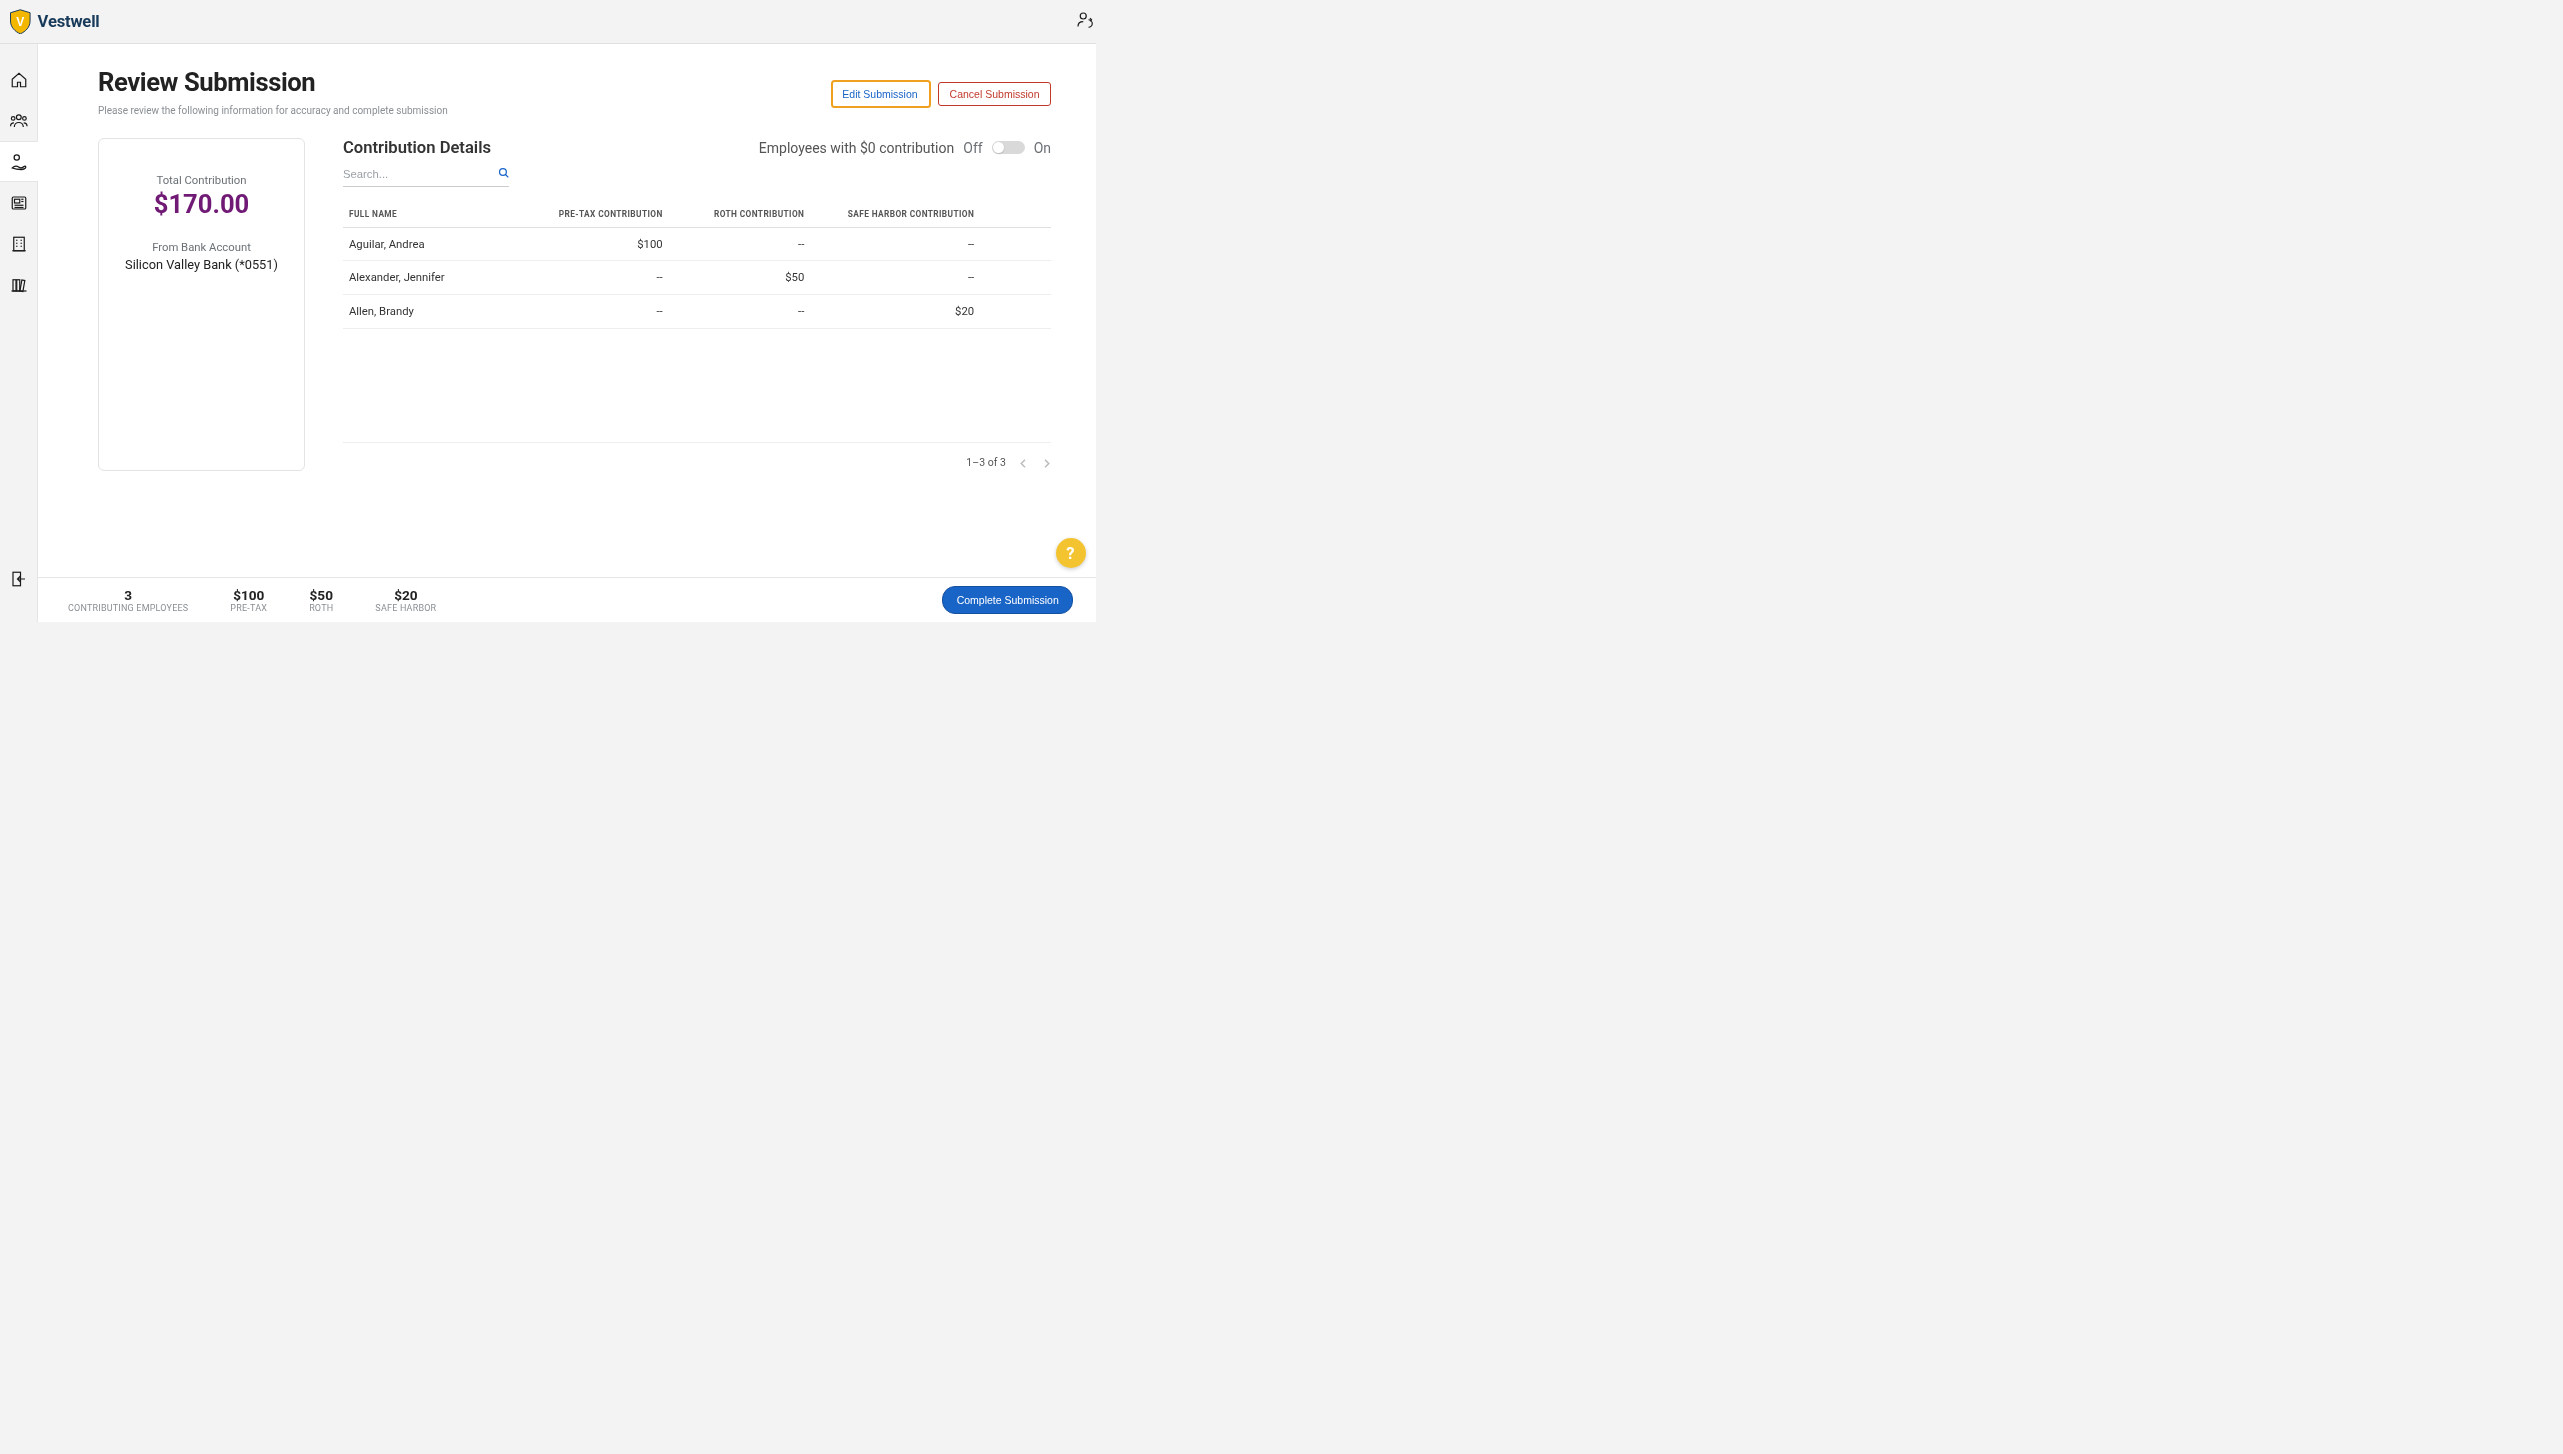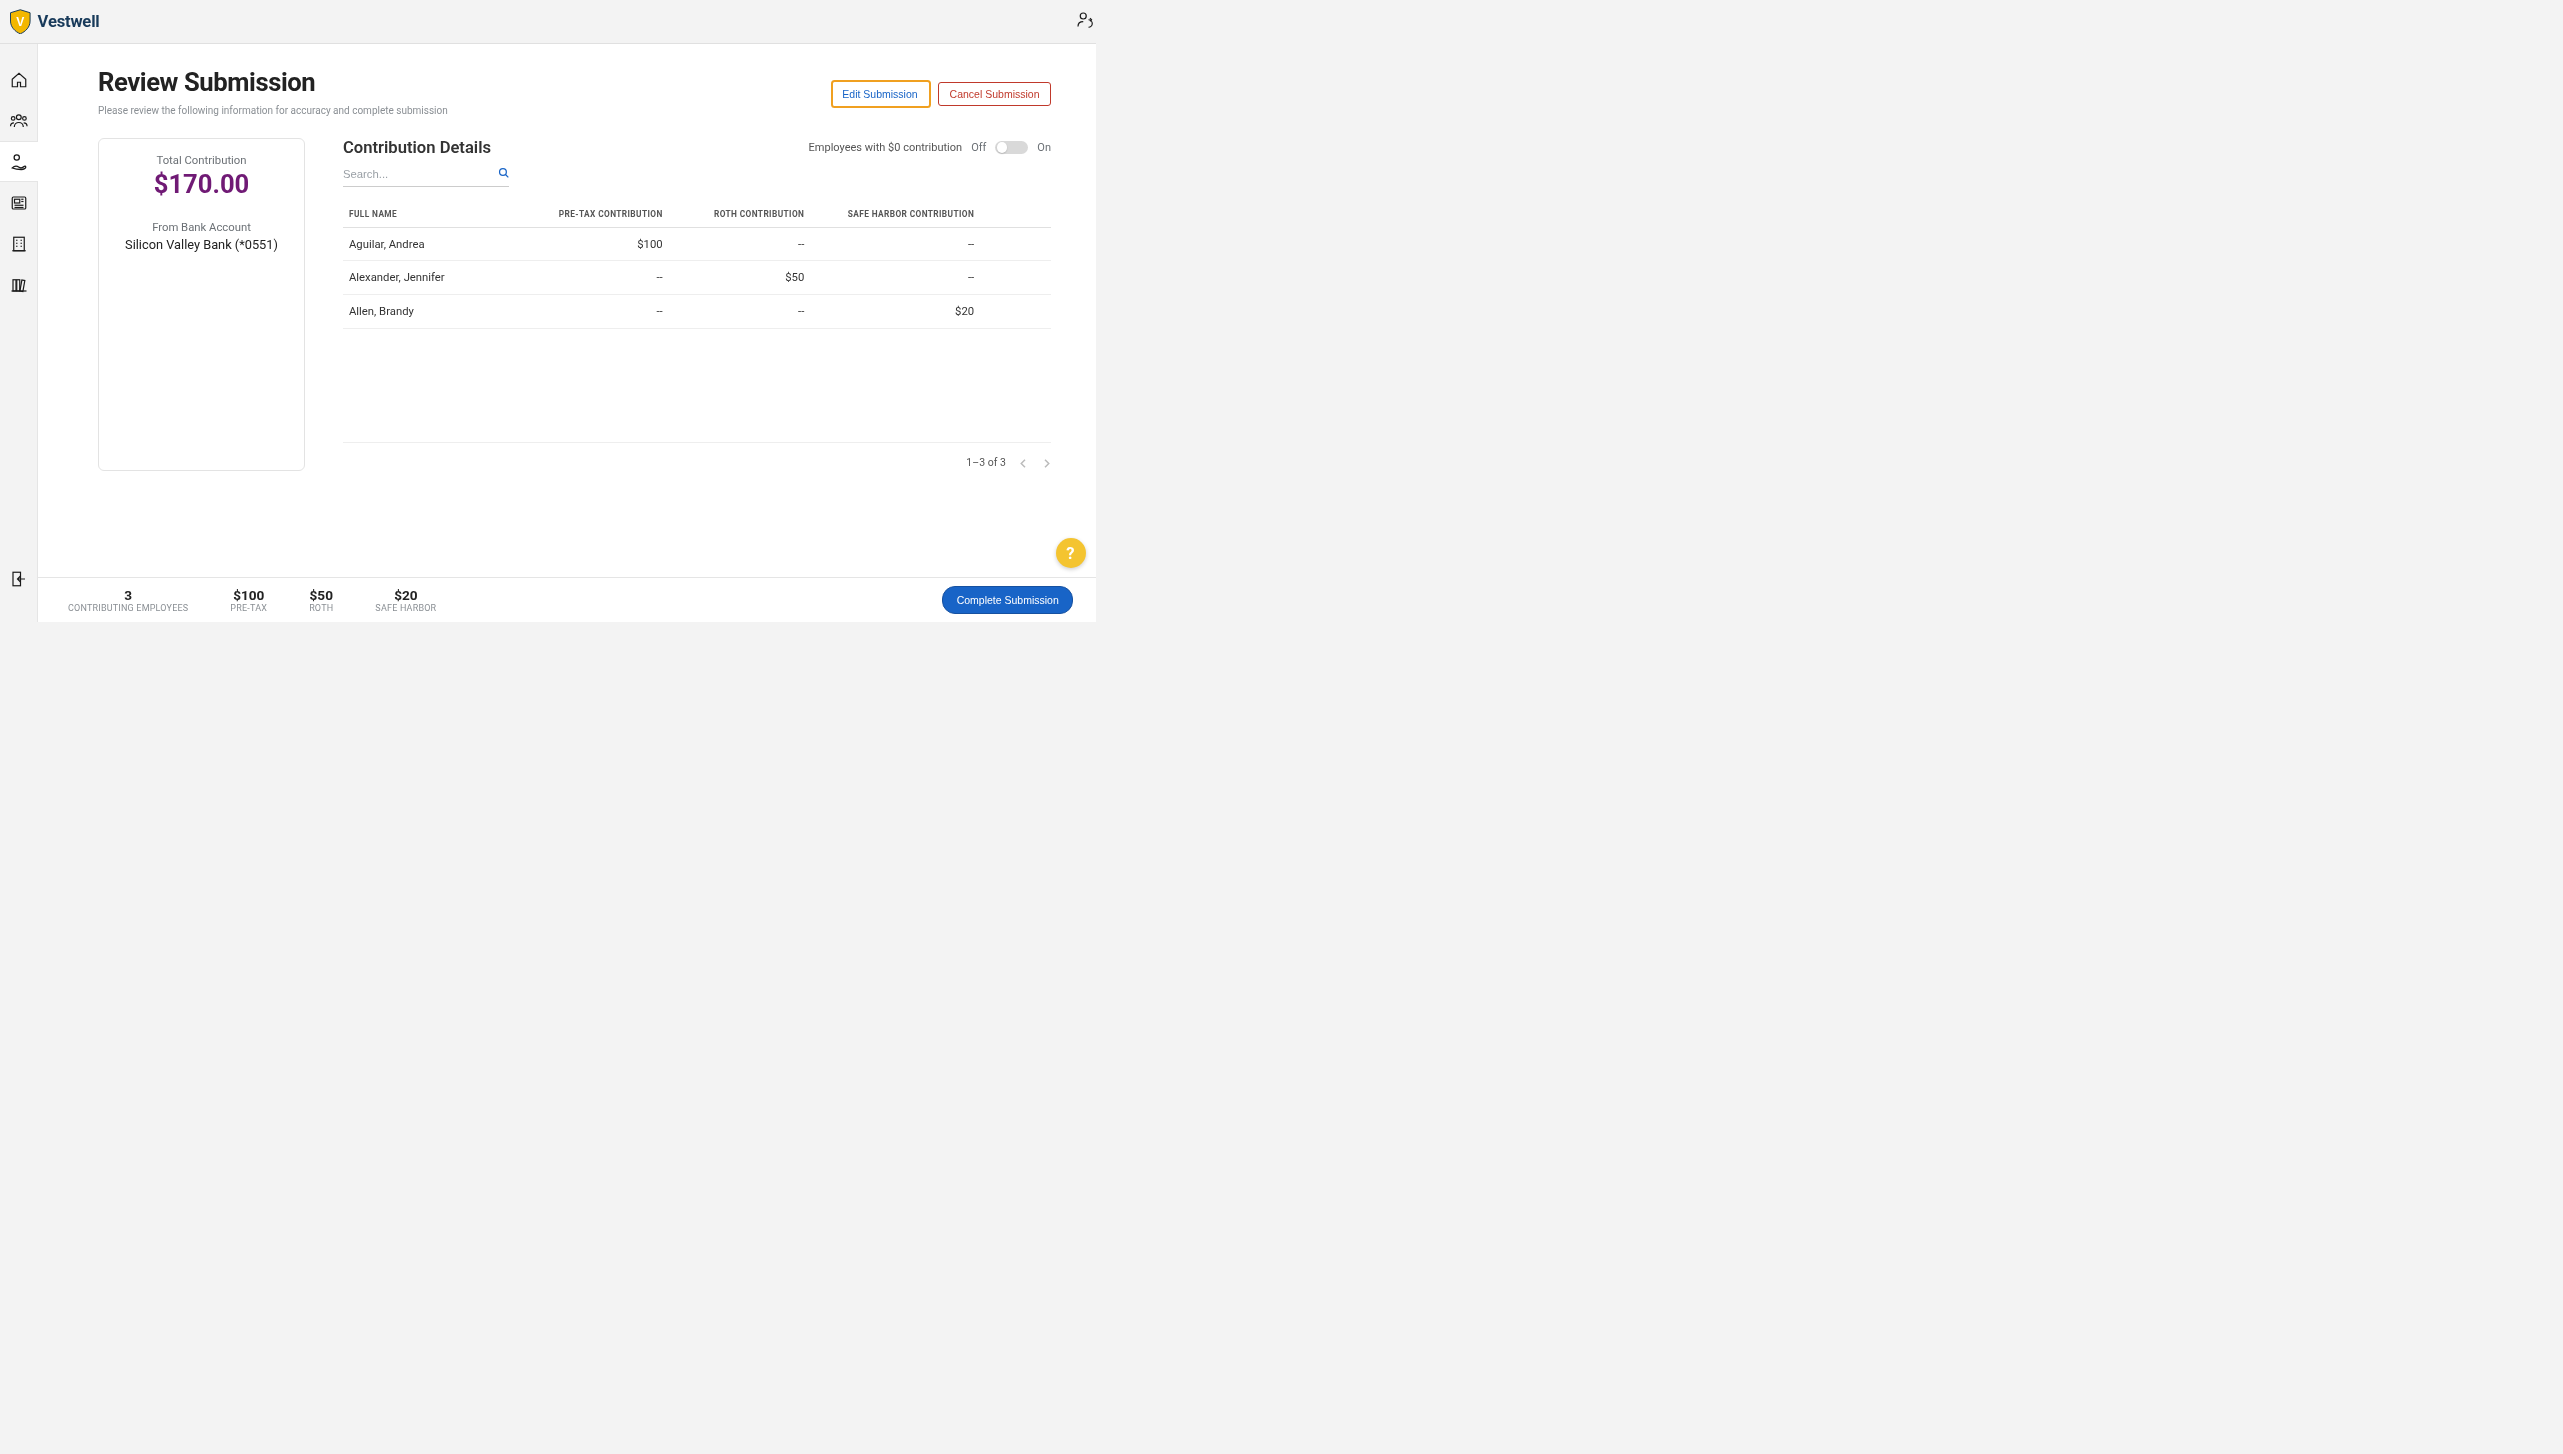--- a/index.html
+++ b/index.html
@@ -141,21 +141,21 @@
   .body-row {
     display: flex;
     gap: 38px;
     margin-top: 22.6px;
   }
 
   .summary-card {
     width: 207px;
     border: 0.8px solid #e3e3e3;
     border-radius: 6px;
-    padding: 15px 15px 30px 15px;
+    padding: 35px 15px 30px 15px;
     text-align: center;
     flex-shrink: 0;
   }
   .summary-card .lbl {
     font-size: 11.3px;
     color: #6b7075;
   }
   .summary-card .amt {
     font-size: 25.6px;
     font-weight: 700;
@@ -183,21 +183,21 @@
   }
   .details-title {
     font-size: 16.6px;
     font-weight: 600;
     color: #333;
   }
   .toggle-row {
     display: flex;
     align-items: center;
     gap: 9px;
-    font-size: 11px;
+    font-size: 14px;
     color: #6b7075;
     margin-left: 16px;
   }
   .toggle-label { color: #555; }
   .toggle-switch {
     width: 33px;
     height: 13.6px;
     background: #d9d9d9;
     border-radius: 7.5px;
     position: relative;

